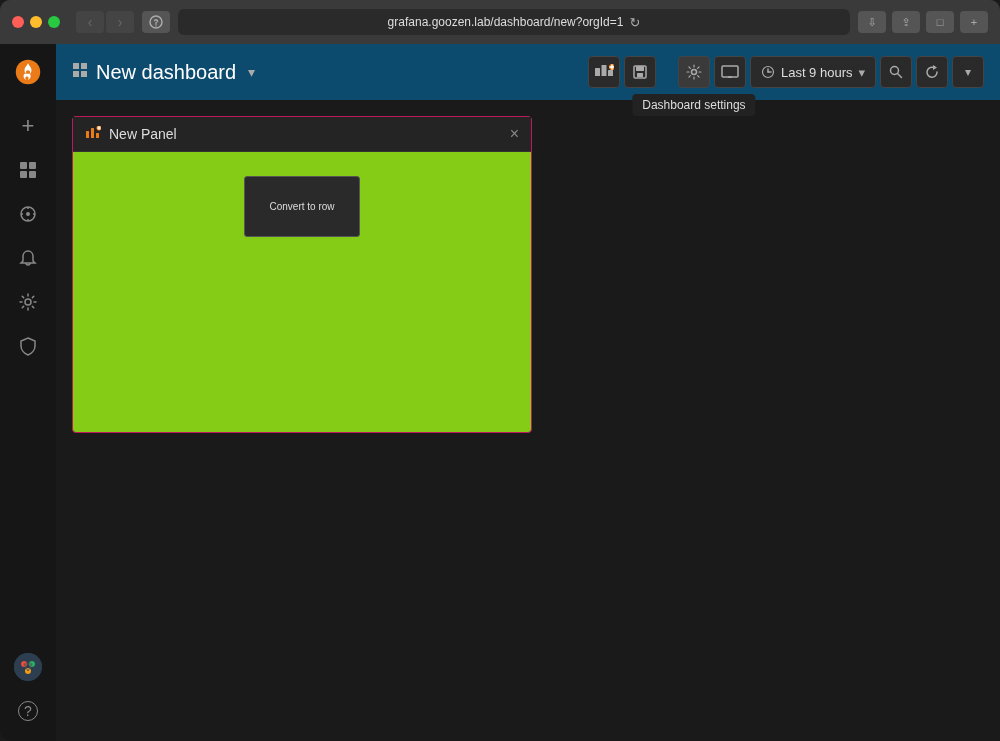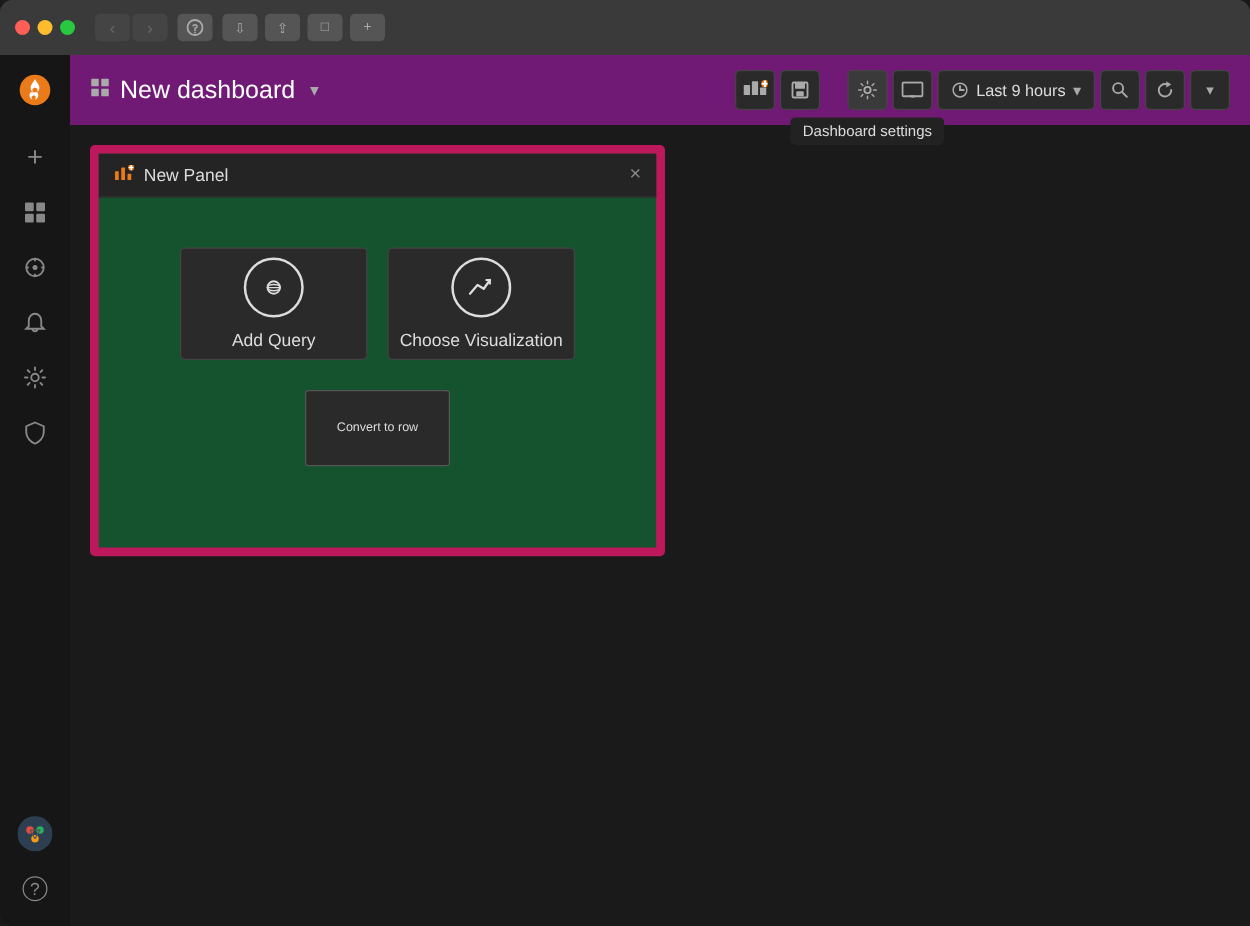--- a/index.html
+++ b/index.html
@@ -163,21 +163,21 @@
       flex: 1;
       background: #1a1a1a;
       display: flex;
       flex-direction: column;
       overflow: hidden;
     }
 
     
     .top-bar {
       height: 56px;
-      background: #701a75;
+      background: #0c4a6e;
       display: flex;
       align-items: center;
       padding: 0 16px;
       gap: 8px;
       flex-shrink: 0;
     }
 
     .grid-icon {
       color: #aaa;
       font-size: 16px;
@@ -251,22 +251,22 @@
 
     
     .dashboard-area {
       flex: 1;
       padding: 16px;
       overflow: auto;
     }
 
     
     .panel-container {
-      background: #14532d;
-      border: 7px solid #be185d;
+      background: #84cc16;
+      border: 1px solid #be185d;
       border-radius: 4px;
       width: 460px;
     }
 
     .panel-header {
       display: flex;
       align-items: center;
       padding: 8px 12px;
       background: #242424;
       border-bottom: 1px solid #333;
@@ -389,20 +389,24 @@
     </div>
 
     <button class="window-btn">
       <svg width="14" height="14" viewBox="0 0 14 14">
           <circle cx="7" cy="7" r="6" stroke="#aaa" stroke-width="1.5" fill="none"></circle>
           <path d="M5.5 5.5 Q7 4 8.5 5.5 Q9 7 7 7.5 L7 9.5" stroke="#aaa" stroke-width="1.2" fill="none" stroke-linecap="round"></path>
           <circle cx="7" cy="11" r="0.7" fill="#aaa"></circle>
         </svg>
     </button>
 
+    <div class="address-bar">
+      <span class="address-text">grafana.goozen.lab/dashboard/new?orgId=1</span>
+      <span class="refresh-icon">↻</span>
+    </div>
 
     <div class="title-bar-right">
       <button class="window-btn">⇩</button>
       <button class="window-btn">⇪</button>
       <button class="window-btn">□</button>
       <button class="window-btn">+</button>
     </div>
   </div>
 
   <div class="browser-content">
@@ -576,43 +580,20 @@
                 <circle cx="14" cy="2" r="2.5" fill="#eb7b18"></circle>
                 <line x1="14" y1="0.5" x2="14" y2="3.5" stroke="white" stroke-width="1.2" stroke-linecap="round"></line>
                 <line x1="12.5" y1="2" x2="15.5" y2="2" stroke="white" stroke-width="1.2" stroke-linecap="round"></line>
               </svg>
             </span>
             <span class="panel-title">New Panel</span>
             <button class="panel-close">×</button>
           </div>
 
           <div class="panel-body">
-            <div class="action-buttons-row">
-
-              <button class="action-button">
-                <div class="action-button-icon">
-                  <svg width="24" height="24" viewBox="0 0 24 24">
-                    <circle cx="12" cy="12" r="5" stroke="#ddd" stroke-width="1.5" fill="none"></circle>
-                    <ellipse cx="12" cy="12" rx="5" ry="2.5" stroke="#ddd" stroke-width="1.2" fill="none"></ellipse>
-                    <line x1="7" y1="12" x2="17" y2="12" stroke="#ddd" stroke-width="1"></line>
-                  </svg>
-                </div>
-                <span>Add Query</span>
-              </button>
-
-              <button class="action-button">
-                <div class="action-button-icon">
-                  <svg width="24" height="24" viewBox="0 0 24 24">
-                    <path d="M3 17 L9 10 L14 13 L19 6" stroke="#ddd" stroke-width="1.8" fill="none" stroke-linecap="round" stroke-linejoin="round"></path>
-                    <polyline points="16,6 19,6 19,9" fill="none" stroke="#ddd" stroke-width="1.5" stroke-linecap="round" stroke-linejoin="round"></polyline>
-                  </svg>
-                </div>
-                <span>Choose Visualization</span>
-              </button>
-            </div>
 
             <button class="convert-btn">Convert to row</button>
           </div>
         </div>
       </div>
     </div>
   </div>
 </div>
 
 </body></html>

